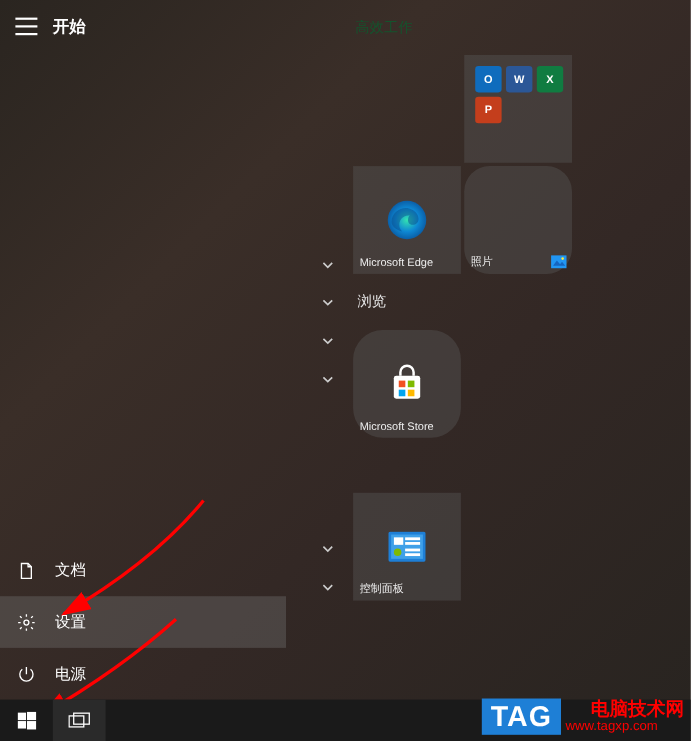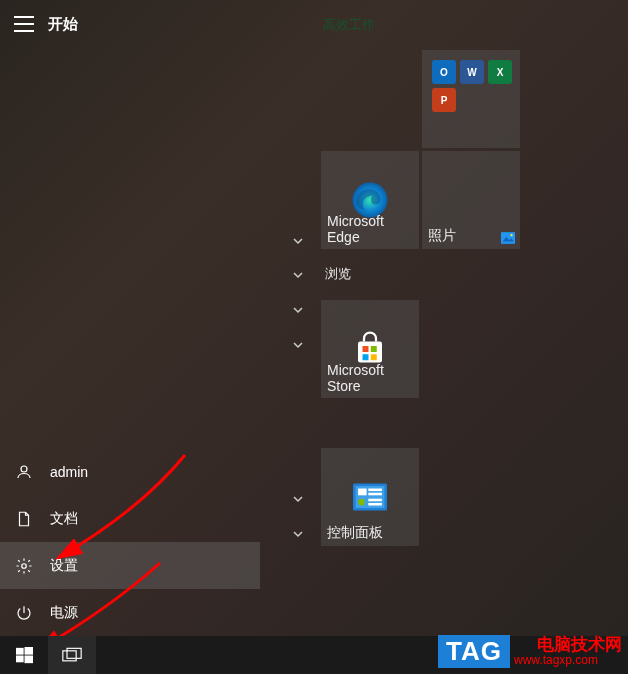--- a/index.html
+++ b/index.html
@@ -94,21 +94,21 @@
       display: flex;
       flex-direction: column;
       align-items: center;
       justify-content: center;
       cursor: pointer;
     }
     .tile .tile-label {
       position: absolute;
       bottom: 4px;
       left: 6px;
-      font-size: 14px;
+      font-size: 10px;
       color: #eee;
     }
     .tile-office { left: 137px; top: 10px; width: 98px; height: 98px; }
     .office-grid {
       position: absolute;
       top: 10px;
       left: 10px;
       display: grid;
       grid-template-columns: 24px 24px 24px;
       gap: 4px;
@@ -118,22 +118,22 @@
       height: 24px;
       border-radius: 3px;
       display: flex;
       align-items: center;
       justify-content: center;
       font-size: 10px;
       font-weight: bold;
       color: #fff;
     }
     .tile-edge { left: 36px; top: 111px; width: 98px; height: 98px; }
-    .tile-photos { left: 137px; top: 111px; width: 98px; height: 98px; }
-    .tile-store { left: 36px; top: 260px; width: 98px; height: 98px; }
+    .tile-photos { left: 137px; top: 111px; width: 98px; height: 98px; border-radius: 23px; }
+    .tile-store { left: 36px; top: 260px; width: 98px; height: 98px; border-radius: 27px; }
     .tile-control { left: 36px; top: 408px; width: 98px; height: 98px; }
     .browse-label {
       position: absolute;
       left: 40px;
       top: 225px;
       font-size: 13px;
       color: #e8e8e8;
     }
     .chevron {
       position: absolute;
@@ -208,29 +208,20 @@
     <div class="header">
       <div class="hamburger-icon">
         <span></span>
           <span></span>
           <span></span>
       </div>
       <div class="start-label">开始</div>
     </div>
 
     <div class="left-bottom">
-      <div class="left-item">
-        <div class="icon-slot">
-          <svg viewBox="0 0 24 24" width="18" height="18" fill="none" stroke="#fff" stroke-width="1.6">
-              <circle cx="12" cy="8" r="4"></circle>
-              <path d="M4 20c0-4 4-6 8-6s8 2 8 6"></path>
-            </svg>
-        </div>
-        <span>admin</span>
-      </div>
       <div class="left-item">
         <div class="icon-slot">
           <svg viewBox="0 0 24 24" width="18" height="18" fill="none" stroke="#fff" stroke-width="1.6">
               <path d="M6 3h8l4 4v14H6z"></path>
               <path d="M14 3v4h4"></path>
             </svg>
         </div>
         <span>文档</span>
       </div>
       <div class="left-item selected">

